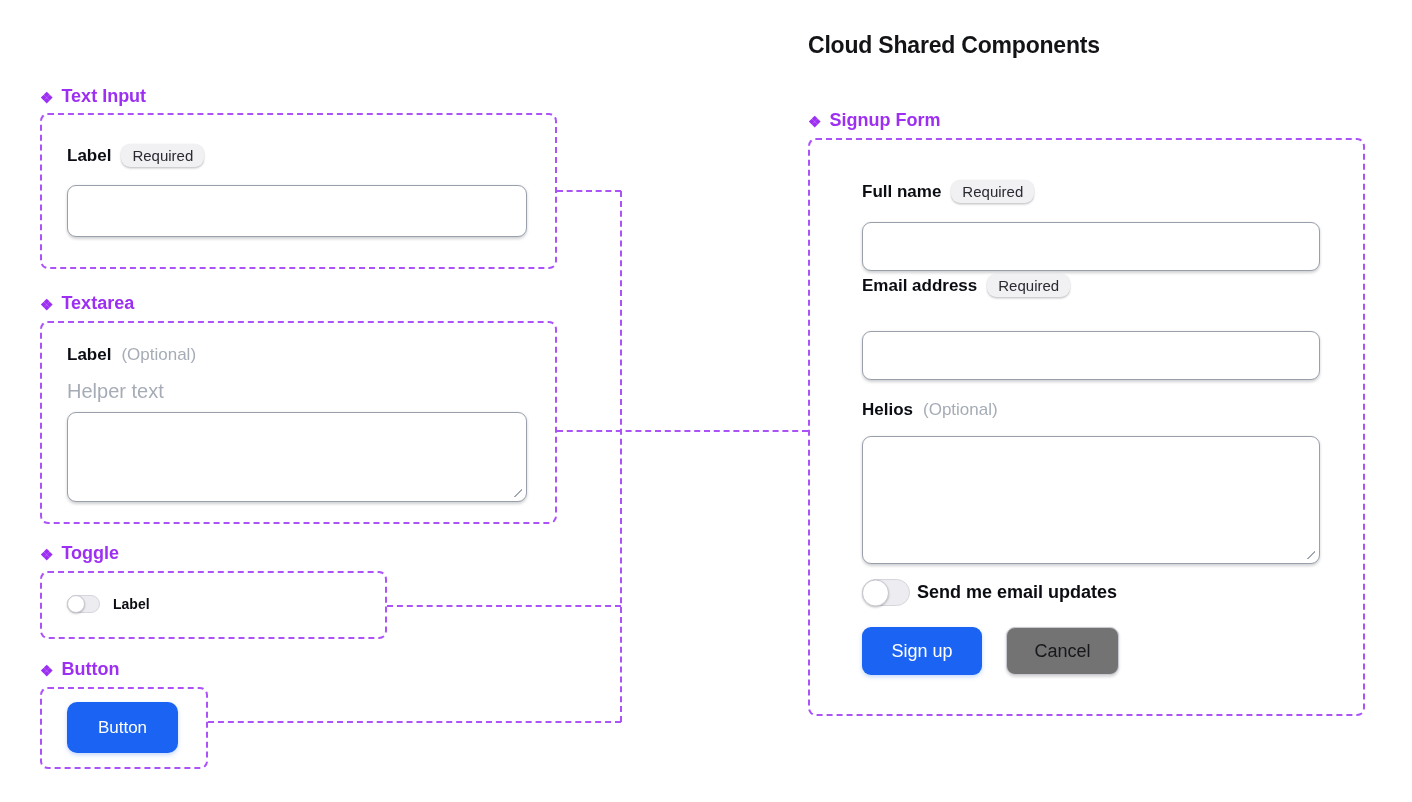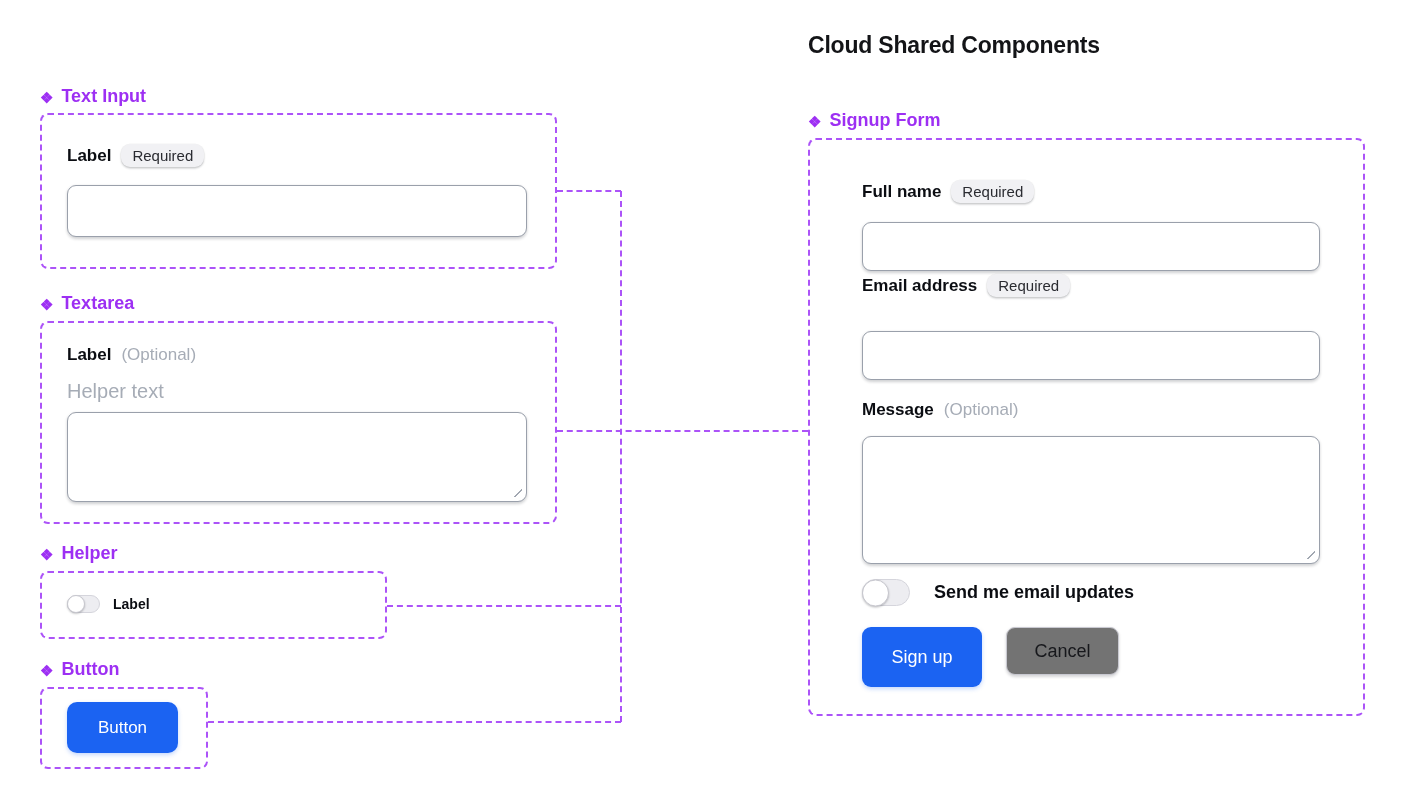--- a/index.html
+++ b/index.html
@@ -98,21 +98,21 @@
     <span class="optional">(Optional)</span>
   </div>
   <div class="helper" style="left:67px;top:380px">Helper text</div>
   <div class="ta-wrap" style="left:67px;top:412px;width:460px;height:90px">
     <textarea class="tfield" style=""></textarea>
     <span class="grip"></span>
   </div>
 
   <div class="comp-header" style="left:40px;top:543px">
     <span class="comp-icon">❖</span>
-    <span>Helper</span>
+    <span>Toggle</span>
   </div>
   <div class="dbox" style="left:40px;top:571px;width:347px;height:68px"></div>
   <div class="toggle-row" style="left:67px;top:595px;gap:13px">
     <span class="toggle" style="position:relative;display:inline-block;width:33px;height:18px">
       <span class="knob" style="width:18px;height:18px"></span>
     </span>
     <span class="fld-label" style="font-size:14px">Label</span>
   </div>
 
   <div class="comp-header" style="left:40px;top:659px">
@@ -136,31 +136,31 @@
   </div>
   <input class="tfield" style="left: 862px; top: 222px; width: 458px; height: 49px;">
 
   <div class="label-row" style="left:862px;top:274px">
     <span class="fld-label lg">Email address</span>
     <span class="badge">Required</span>
   </div>
   <input class="tfield" style="left: 862px; top: 331px; width: 458px; height: 49px;">
 
   <div class="label-row" style="left:862px;top:400px">
-    <span class="fld-label lg">Message</span>
+    <span class="fld-label lg">Helios</span>
     <span class="optional">(Optional)</span>
   </div>
   <div class="ta-wrap" style="left:862px;top:436px;width:458px;height:128px">
     <textarea class="tfield" style=""></textarea>
     <span class="grip"></span>
   </div>
 
-  <div class="toggle-row" style="left:862px;top:579px;gap:24px">
+  <div class="toggle-row" style="left:862px;top:579px;gap:7px">
     <span class="toggle" style="position:relative;display:inline-block;width:48px;height:27px">
       <span class="knob" style="width:27px;height:27px"></span>
     </span>
     <span class="fld-label" style="font-size:18px">Send me email updates</span>
   </div>
 
-  <button class="btn btn-primary" style="position:absolute;left:862px;top:627px;width:120px;height:60px;font-size:18px">Sign up</button>
+  <button class="btn btn-primary" style="position:absolute;left:862px;top:627px;width:120px;height:48px;font-size:18px">Sign up</button>
   <button class="btn btn-secondary" style="position:absolute;left:1006px;top:627px;width:113px;height:48px;font-size:18px">Cancel</button>
 
 </div>
 
 </body></html>

